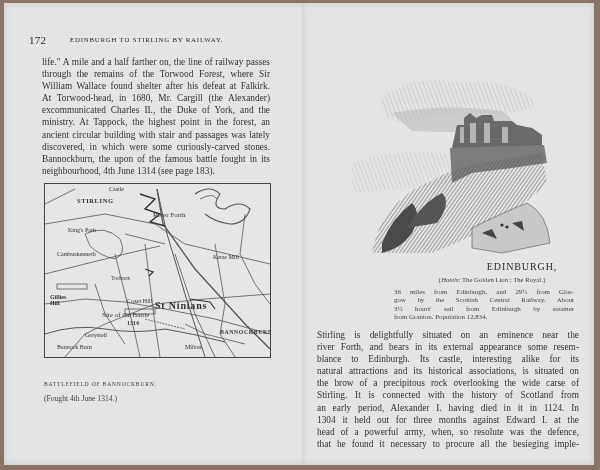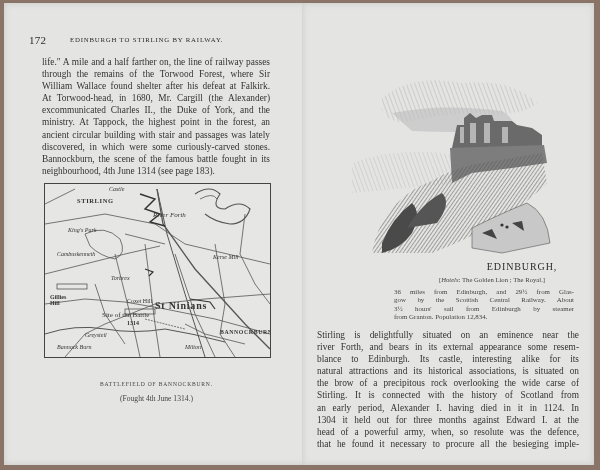--- a/index.html
+++ b/index.html
@@ -39,27 +39,26 @@
   
   #map {
     position:absolute; left:40px; top:180px; width:225px; height:173px;
     border:1.3px solid #444;
     background:#e6e7e5;
     overflow:hidden;
   }
   #map svg { position:absolute; left:0; top:0; }
   .map-label {
     position:absolute; font-size:6px; color:#333; white-space:nowrap;
-    font-style:italic;
   }
   .map-label.town { font-style:normal; font-weight:bold; letter-spacing:0.6px; font-size:6.5px; }
   .map-label.big { font-style:normal; font-weight:bold; font-size:10px; letter-spacing:0.8px; }
 
   .caption {
-    position:absolute; left:40px; width:225px; text-align:center; color:#444;
+    position:absolute; left:40px; width:225px; text-align:left; color:#444;
   }
   #map-caption-1 { top:378px; font-size:5.6px; letter-spacing:0.8px; }
   #map-caption-2 { top:391px; font-size:7.6px; }
 
   
   #engraving {
     position:absolute; left:50px; top:50px; width:200px; height:205px;
   }
 
   .stirling-title {
@@ -88,21 +87,21 @@
 
   <div class="body-text" id="left-text">
     <span class="line">life."  A mile and a half farther on, the line of railway passes</span>
     <span class="line">through the remains of the Torwood Forest, where Sir</span>
     <span class="line">William Wallace found shelter after his defeat at Falkirk.</span>
     <span class="line">At Torwood-head, in 1680, Mr. Cargill (the Alexander)</span>
     <span class="line">excommunicated Charles II., the Duke of York, and the</span>
     <span class="line">ministry.  At Tappock, the highest point in the forest, an</span>
     <span class="line">ancient circular building with stair and passages was lately</span>
     <span class="line">discovered, in which were some curiously-carved stones.</span>
-    <span class="line">Bannockburn, the scene of the famous battle fought in its</span>
+    <span class="line">Bannockburn, the upon of the famous battle fought in its</span>
     <span class="line last">neighbourhood, 4th June 1314 (see page 183).</span>
   </div>
 
   <div id="map">
     <svg width="225" height="173" viewBox="0 0 225 173">
       <g fill="none" stroke="#555" stroke-width="0.8">
 
         <path d="M112 5 L118 40 L150 85 L200 140 L225 165" stroke-width="1.3"></path>
         <path d="M112 5 L122 50 L140 110 L160 173" stroke-width="1"></path>
 

